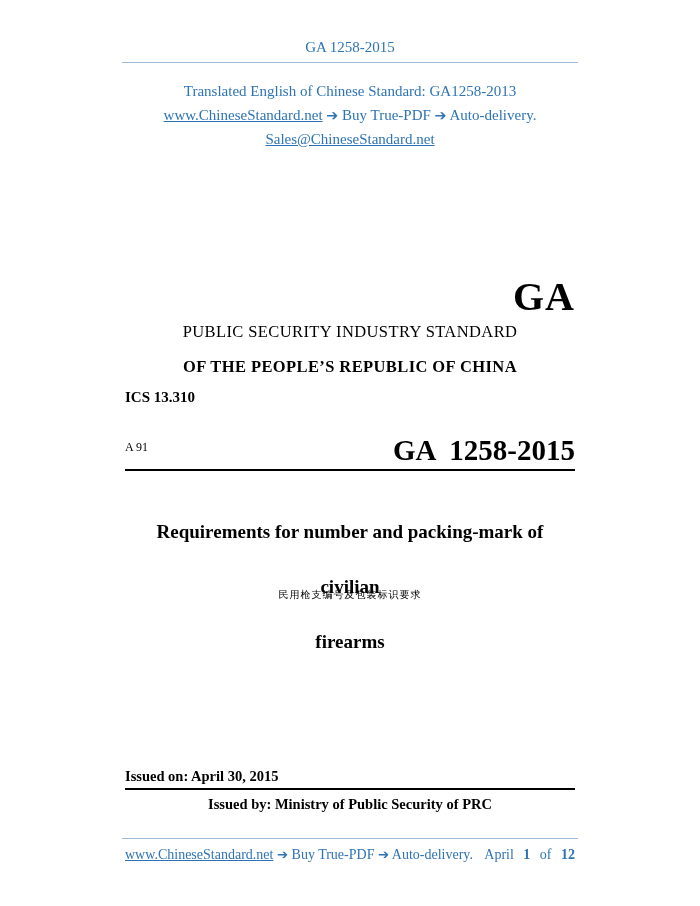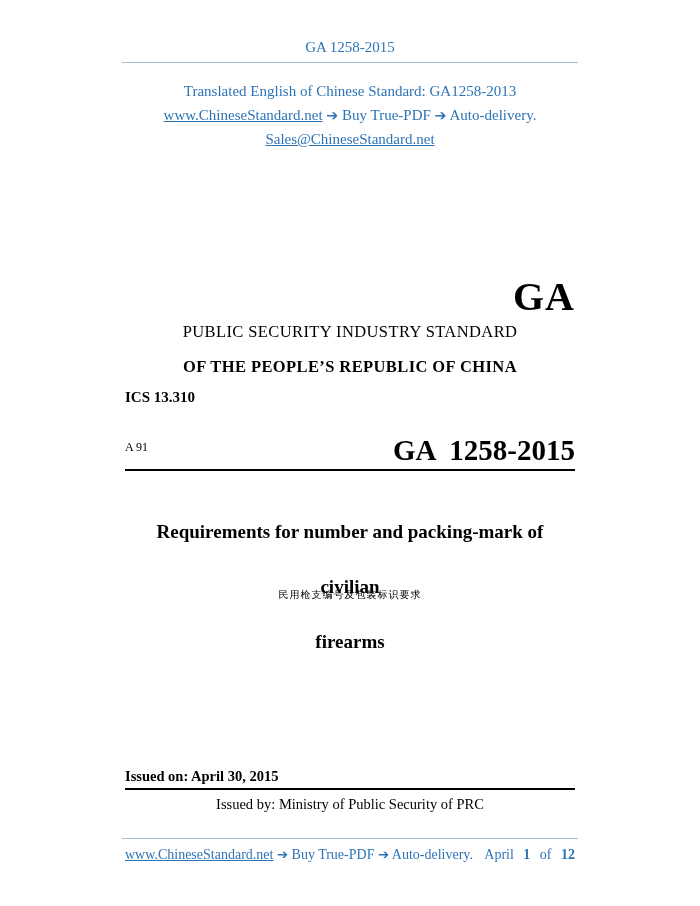--- a/index.html
+++ b/index.html
@@ -36,21 +36,21 @@
   .org-line2     { top: 357px; font-size: 16.5px; letter-spacing: 0.4px; font-weight: bold; }
   .ics-line      { top: 389px; font-size: 15px; font-weight: bold; }
   .class-line    { top: 440px; font-size: 12px; }
   .code-big      { top: 434px; font-size: 29px; font-weight: bold; white-space: pre; }
   .code-rule     { top: 469px; }
   .title-en      { top: 504px; font-size: 19px; font-weight: bold; line-height: 55px; }
   .title-zh      { top: 588px; font-size: 10px; letter-spacing: 1px; }
   .dates-row     { top: 764px; height: 26px; border-bottom: 2px solid #000;
                    display: flex; justify-content: space-between; align-items: center;
                    font-size: 14.5px; font-weight: bold; }
-  .issued-by     { top: 796px; font-size: 14.5px; font-weight: normal; }
+  .issued-by     { top: 796px; font-size: 14.5px; font-weight: bold; }
   .footer-rule   { top: 838px; left: 122px; width: 456px; }
   .footer-row    { top: 847px; display: flex; justify-content: space-between;
                    font-size: 14px; }
   .page-num span { margin-left: 6px; }
 </style>
 </head>
 <body>
 
 <div class="page">
 

